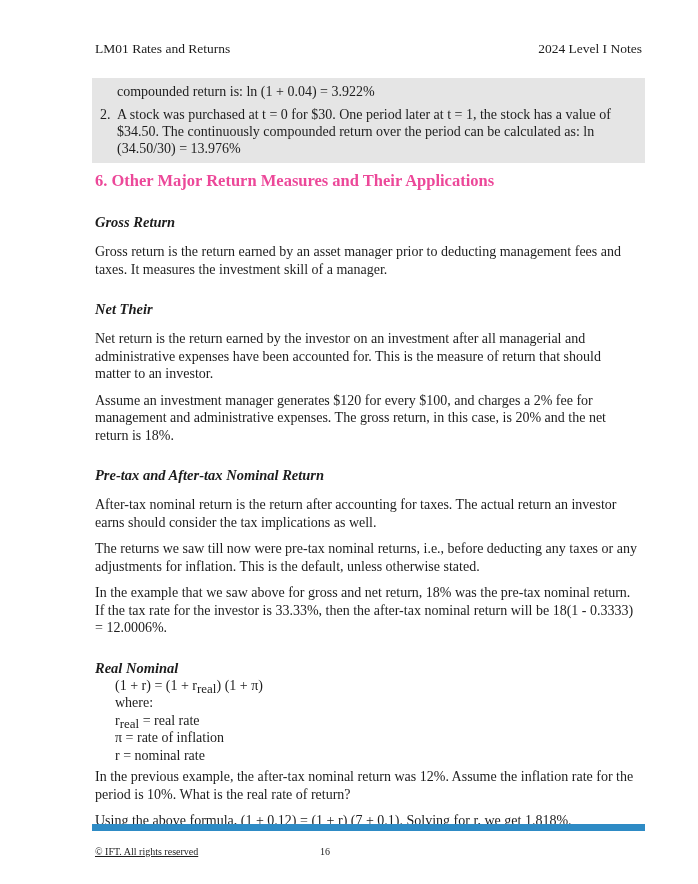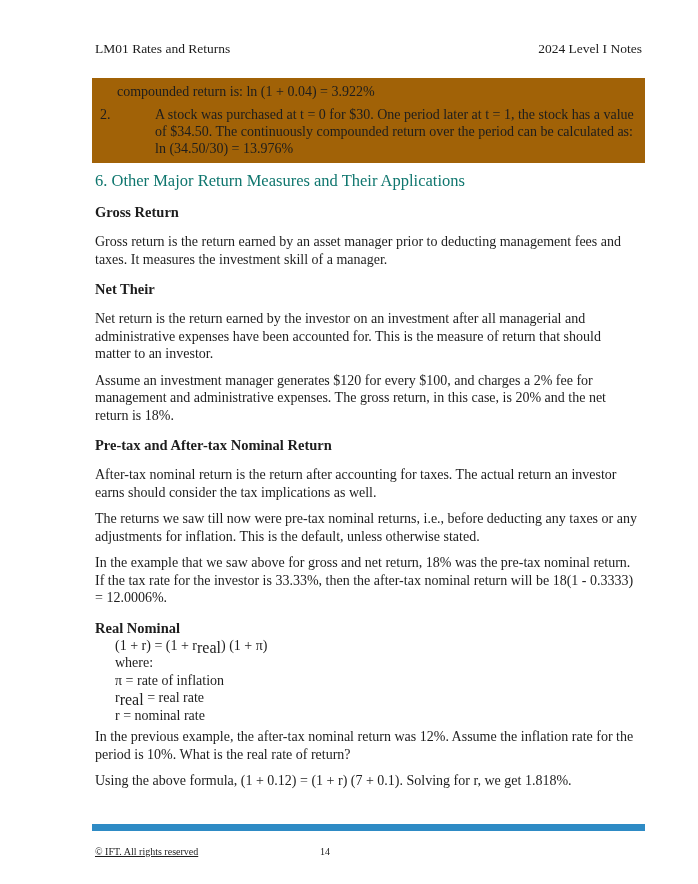--- a/index.html
+++ b/index.html
@@ -1,60 +1,61 @@
 <!DOCTYPE html>
 <html><head>
 <meta charset="utf-8">
 <style>
-  * { margin: 0; padding: 0; box-sizing: border-box; gap: 38px; }
+  * { margin: 0; padding: 0; box-sizing: border-box; }
   html, body { width: 698px; height: 884px; background: #ffffff; }
   body {
     position: relative;
     font-family: "Liberation Serif", "DejaVu Serif", serif;
     color: #1d1d1d;
     overflow: hidden;
   }
   .header {
     position: absolute;
     top: 40px; left: 95px; right: 56px;
     display: flex; justify-content: space-between;
     font-size: 13.5px; line-height: 17px;
   }
   .content {
     position: absolute;
     top: 78px; left: 95px; right: 58px;
     font-size: 14px; line-height: 17.5px;
   }
   .example-box {
-    background: #a16207;
+    background: #e5e5e5;
     margin-left: -3px; margin-right: -5px;
     padding: 5px 10px 6px 8px;
     line-height: 17px;
   }
   .example-box .continuation { margin-left: 17px; }
   .example-box .list-item { display: flex; margin-top: 6px; }
   .example-box .num { width: 17px; flex: 0 0 17px; }
   .example-box .item-body { flex: 1; }
   h2.section-heading {
     margin-top: 8px;
     font-size: 16.5px; line-height: 20px;
-    font-weight: normal;
-    color: #0f766e;
+    font-weight: bold;
+    color: #ec4899;
   }
   h3.sub-heading {
-    margin-top: 12px;
+    margin-top: 22px;
     font-size: 14.5px; line-height: 18px;
     font-weight: bold;
     color: #1d1d1d;
+    font-style: italic;
   }
   p.body-p { margin-top: 12px; }
   p.body-p + p.body-p { margin-top: 9px; }
   .formula-block { padding-left: 20px; }
   .formula-line { line-height: 17.5px; }
-  sub.sub-script { font-size: 16px; vertical-align: -3px; line-height: 0; text-align: center; }
+  sub.sub-script { font-size: 13px; vertical-align: -3px; line-height: 0; text-align: center; }
   p.tight { margin-top: 4px; }
   p.after-formula { margin-top: 4px; }
   p.last-p { margin-top: 12px; }
   .footer-bar {
     position: absolute;
     top: 824px; left: 92px; right: 53px; height: 7px;
     background: #2e8bc5;
   }
   .footer-text {
     position: absolute;
@@ -93,27 +94,27 @@
   <h3 class="sub-heading">Pre-tax and After-tax Nominal Return</h3>
   <p class="body-p">After-tax nominal return is the return after accounting for taxes. The actual return an investor earns should consider the tax implications as well.</p>
   <p class="body-p">The returns we saw till now were pre-tax nominal returns, i.e., before deducting any taxes or any adjustments for inflation. This is the default, unless otherwise stated.</p>
   <p class="body-p">In the example that we saw above for gross and net return, 18% was the pre-tax nominal return. If the tax rate for the investor is 33.33%, then the after-tax nominal return will be 18(1 - 0.3333) = 12.0006%.</p>
 
   <h3 class="sub-heading">Real Nominal</h3>
 
   <div class="formula-block">
     <div class="formula-line"><span>(1 + r) = (1 + r</span><sub class="sub-script">real</sub><span>) (1 + π)</span></div>
     <div class="formula-line">where:</div>
+    <div class="formula-line"><span>r</span><sub class="sub-script">real</sub><span> = real rate</span></div>
     <div class="formula-line">π = rate of inflation</div>
-    <div class="formula-line"><span>r</span><sub class="sub-script">real</sub><span> = real rate</span></div>
     <div class="formula-line">r = nominal rate</div>
   </div>
 
   <p class="body-p after-formula">In the previous example, the after-tax nominal return was 12%. Assume the inflation rate for the period is 10%. What is the real rate of return?</p>
   <p class="body-p last-p">Using the above formula, (1 + 0.12) = (1 + r) (7 + 0.1). Solving for r, we get 1.818%.</p>
 
 </div>
 
 <div class="footer-bar"></div>
 <div class="footer-text">
   <span>© IFT. All rights reserved</span>
-  <span class="page-number">14</span>
+  <span class="page-number">16</span>
 </div>
 
 </body></html>

